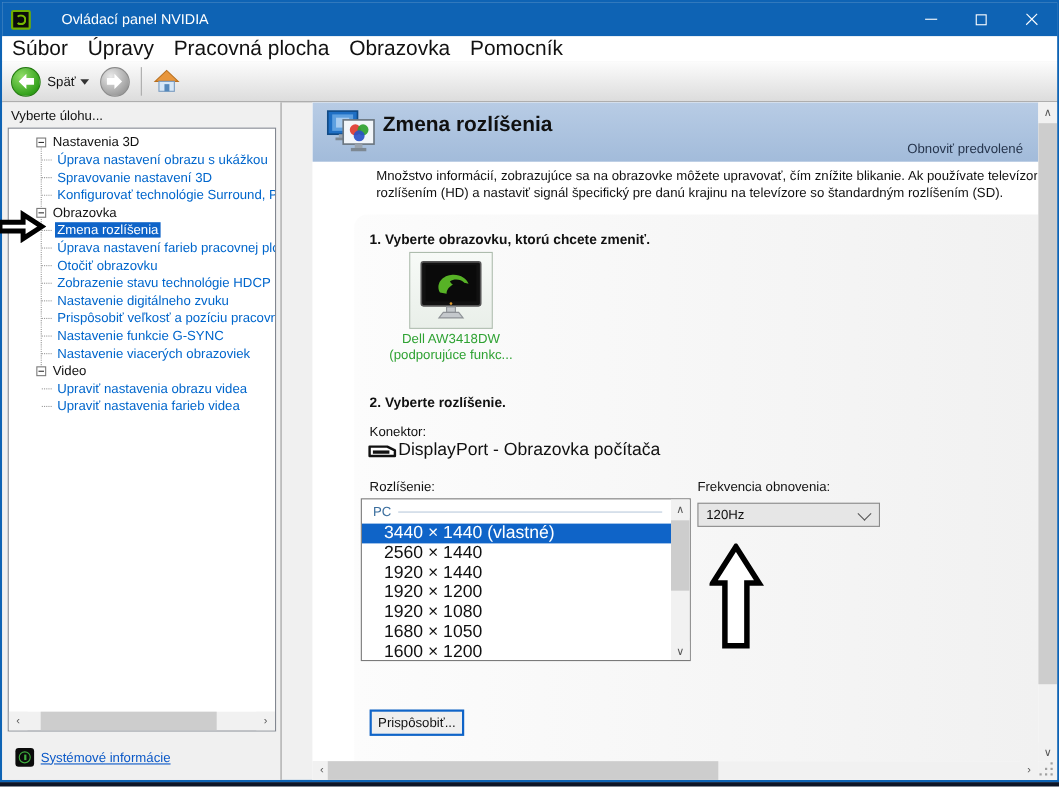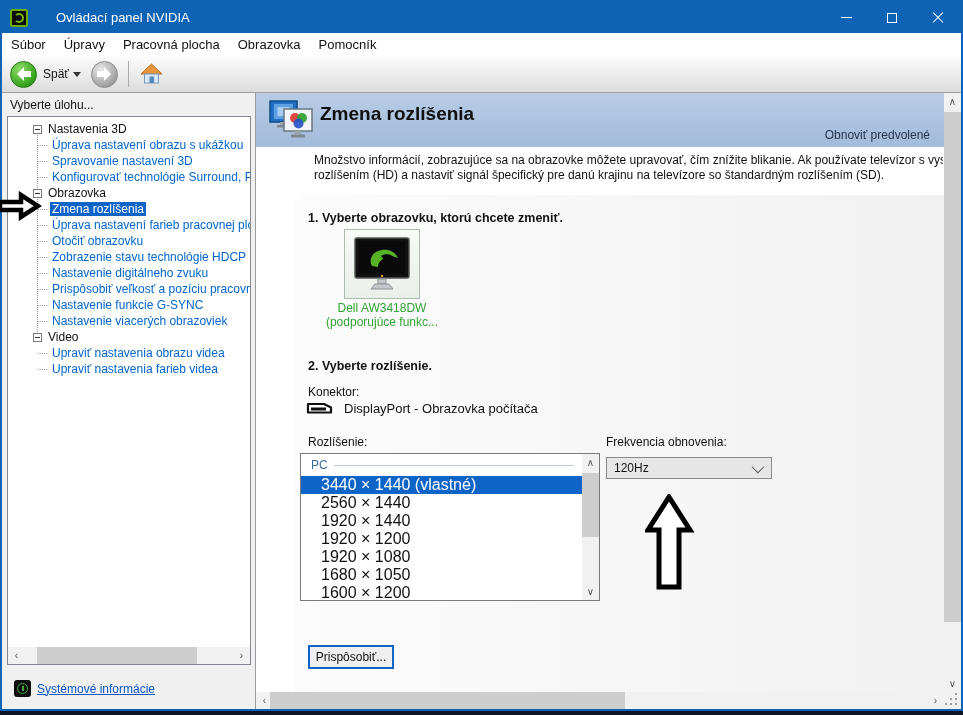--- a/index.html
+++ b/index.html
@@ -22,40 +22,40 @@
   .glyph-min { width:11px; height:1px; background:#fff; }
   .glyph-max { width:10px; height:10px; border:1px solid #fff; }
   .glyph-close { position:relative; width:12px; height:12px; }
   .glyph-close::before,.glyph-close::after { content:""; position:absolute; left:-1px; top:5px;
       width:14px; height:1.4px; background:#fff; }
   .glyph-close::before { transform:rotate(45deg); }
   .glyph-close::after  { transform:rotate(-45deg); }
 
   
   .menubar { position:absolute; left:0; top:31px; right:0; height:23px; background:#fff;
-             display:flex; align-items:center; font-size:13px; color:#111; }
+             display:flex; align-items:center; font-size:19px; color:#111; }
   .menu-item { padding:0 9px; }
 
   
   .toolbar { position:absolute; left:0; top:54px; right:0; height:37px;
              background:linear-gradient(180deg,#fcfcfc,#dcdcdc);
              border-bottom:1px solid #9f9f9f; display:flex; align-items:center; }
   .nav-circle { width:27px; height:27px; border-radius:50%; display:flex; align-items:center;
                 justify-content:center; }
   .back-circle { margin-left:8px; background:radial-gradient(circle at 35% 30%, #8fdd66, #2f9e18 75%);
                  border:1px solid #237a10; }
   .fwd-circle { background:radial-gradient(circle at 35% 30%, #e9e9e9, #9c9c9c 75%);
                 border:1px solid #8a8a8a; }
   .back-label { font-size:12px; color:#111; margin:0 4px 0 6px; }
   .dd-caret { width:0; height:0; border-left:4px solid transparent; border-right:4px solid transparent;
               border-top:5px solid #333; margin-right:10px; }
   .tb-sep { width:1px; height:26px; background:#aaa; margin:0 10px; }
 
   
-  .workspace { position:absolute; left:0; top:91px; right:0; bottom:0; display:flex; }
+  .workspace { position:absolute; left:0; top:91px; right:0; bottom:0; display:flex;gap:28px; }
 
   
   .sidebar { width:254px; background:#f0f0f0; border-right:1px solid #9b9b9b; position:relative; }
   .task-header { position:absolute; left:8px; top:5px; font-size:12px; color:#111; }
   .treebox { position:absolute; left:5px; right:4px; top:23px; bottom:44px; background:#fff;
              border:1px solid #828790; overflow:hidden; }
   .tree-rows { position:absolute; left:0; top:4px; right:0; }
   .tree-vline { position:absolute; left:29px; top:12px; height:209px; border-left:1px dotted #9a9a9a; }
   .t-row { height:16px; display:flex; align-items:center; font-size:12px; white-space:nowrap;
            position:relative; }
@@ -97,21 +97,21 @@
   .panel { position:absolute; left:38px; top:102px; right:17px; bottom:17px;
            background:linear-gradient(90deg,#fcfcfc,#f1f1f1); border-radius:12px 0 0 0;text-decoration:underline; }
   .sec-heading { position:absolute; font-size:12.5px; font-weight:bold; color:#111; }
   .display-box { position:absolute; left:50px; top:34px; width:76px; height:70px;
                  border:1px solid #adbcad; background:linear-gradient(180deg,#f7faf7,#e9efe9);
                  display:flex; align-items:center; justify-content:center; }
   .display-label { position:absolute; left:0px; top:106px; width:176px; text-align:center;
                    font-size:12px; color:#2fa233; line-height:14px; }
   .conn-label { position:absolute; left:14px; top:190px; font-size:12px; color:#111; }
   .conn-row { position:absolute; left:12px; top:206px; display:flex; align-items:center; }
-  .conn-text { font-size:13px; color:#111; margin-left:10px; }
+  .conn-text { font-size:16px; color:#111; }
   .res-label { position:absolute; left:14px; top:240px; font-size:12px; color:#111; }
   .freq-label { position:absolute; left:312px; top:240px; font-size:12px; color:#111; }
 
   .listbox { position:absolute; left:6px; top:258px; width:300px; height:148px; background:#fff;
              border:1px solid #7a7a7a; overflow:hidden; }
   .list-content { position:absolute; left:0; top:0; right:17px; }
   .list-group { height:22px; display:flex; align-items:center; padding-left:10px; font-size:12px;
                 color:#3b6e9e; }
   .list-group .rule { flex:1; border-top:1px solid #b9cadc; margin:0 8px 0 6px; }
   .res-row { height:18px; display:flex; align-items:center; padding-left:20px; font-size:16px; color:#111; }

